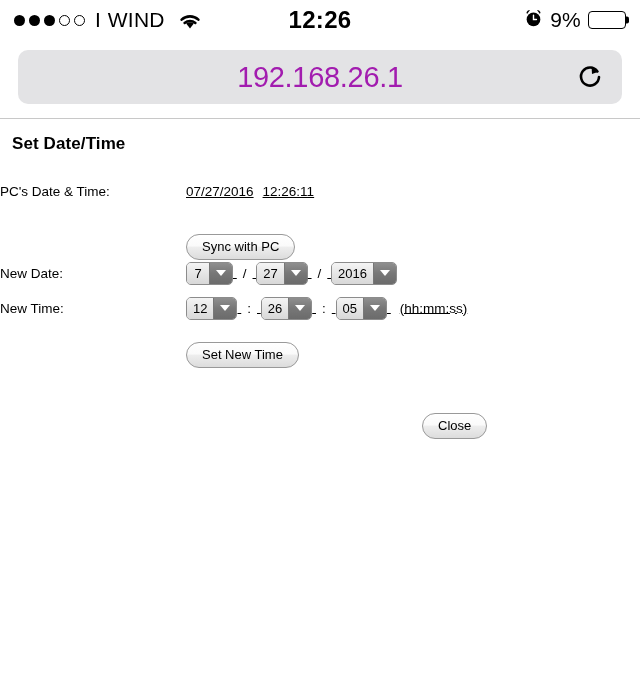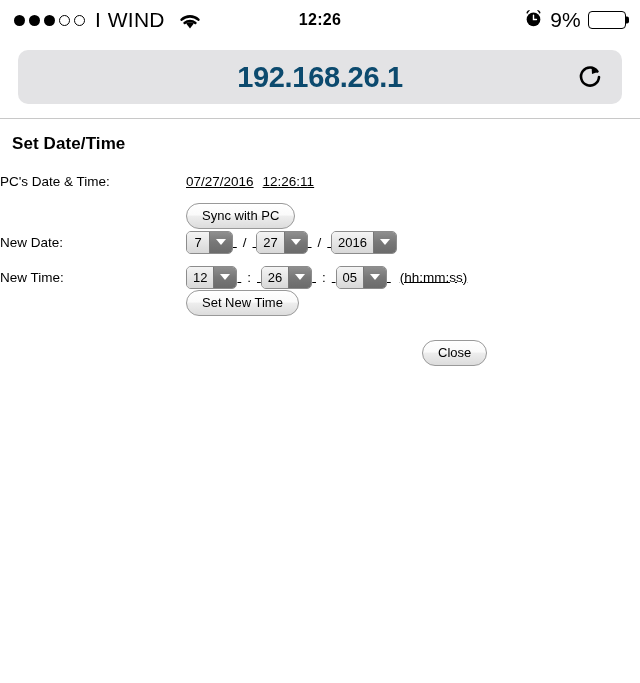--- a/index.html
+++ b/index.html
@@ -56,21 +56,21 @@
     font-weight: 400;
     color: #000;
     letter-spacing: 0.2px;
   }
   .wifi-icon { margin-left: 5px; display: flex; align-items: center; }
 
   .status-center {
     position: absolute;
     left: 0; right: 0;
     text-align: center;
-    font-size: 16px;
+    font-size: 24px;
     font-weight: bold;
     color: #000;
     letter-spacing: 0.3px;
     pointer-events: none;
   }
   .status-right {
     margin-left: auto;
     display: flex;
     align-items: center;
     gap: 7px;
@@ -121,22 +121,22 @@
     align-items: center;
     position: relative;
     box-sizing: border-box;
     padding: 0 16px;
   }
   .url-text {
     position: absolute;
     left: 0; right: 0;
     text-align: center;
     font-size: 29px;
-    color: #0c4a6e;
-    font-weight: 700;
+    color: #a21caf;
+    font-weight: 400;
     letter-spacing: -0.3px;
     pointer-events: none;
   }
   .reload-btn {
     margin-left: auto;
     z-index: 2;
     display: flex;
     align-items: center;
     justify-content: center;
     width: 32px;
@@ -145,21 +145,21 @@
 
   
   .page {
     padding: 10px 0 0 0;
     background: #fff;
   }
   .page-title {
     font-size: 17px;
     font-weight: bold;
     color: #000;
-    margin: 5px 0 14px 12px;
+    margin: 5px 0 24px 12px;
     letter-spacing: 0.1px;
   }
 
   table.form-table {
     border-collapse: collapse;
     margin: 0;
   }
   table.form-table td {
     padding: 0;
     font-size: 13.5px;
@@ -193,20 +193,21 @@
     font-size: 13px;
     color: #000;
     background: linear-gradient(to bottom, #ffffff 0%, #fafafa 45%, #ededed 52%, #dcdcdc 100%);
     border: 1px solid #999;
     border-radius: 13px;
     padding: 4px 15px 5px 15px;
     line-height: 15px;
     cursor: default;
     box-shadow: 0 1px 0 rgba(255,255,255,0.7) inset;
     white-space: nowrap;
+    margin-top: 21px;
   }
 
   
   .aqua-select {
     display: inline-flex;
     align-items: stretch;
     height: 23px;
     border: 1px solid #8c8c8c;
     border-radius: 5px;
     overflow: hidden;

